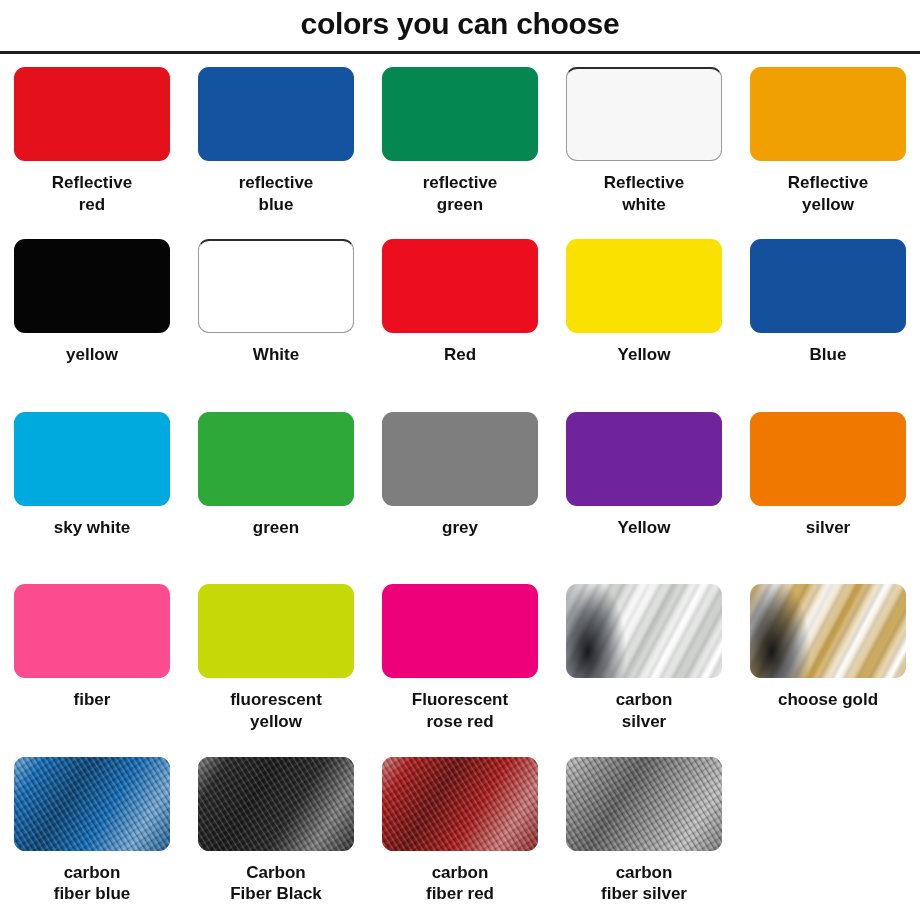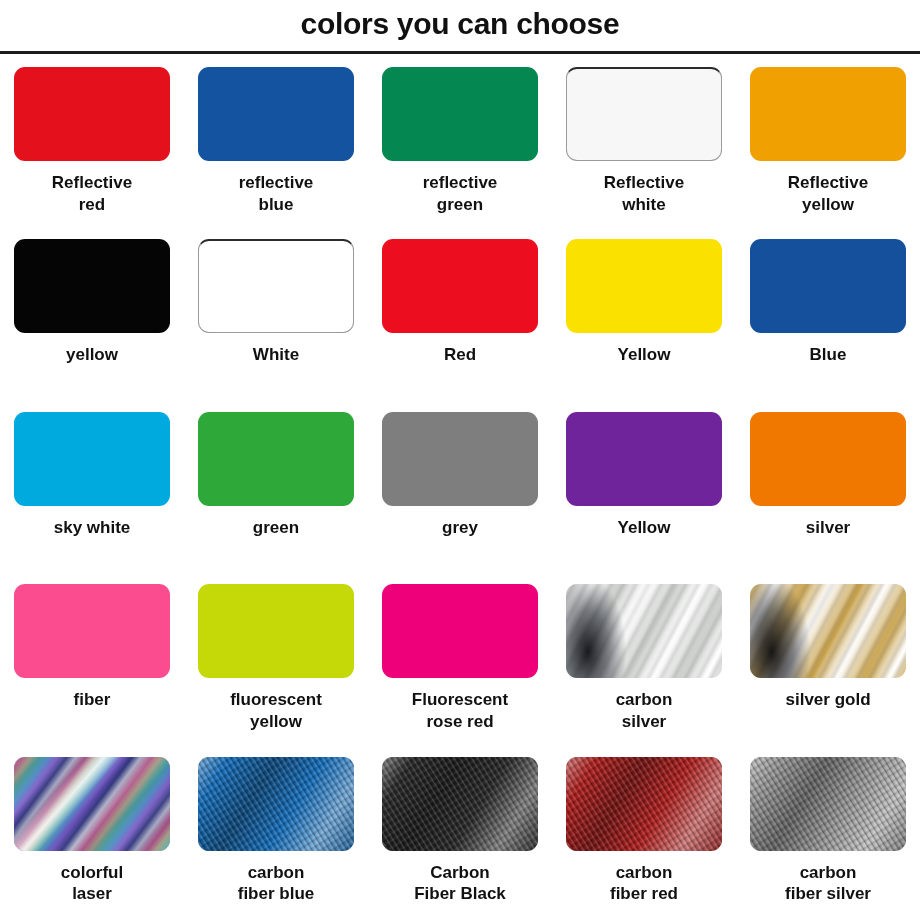--- a/index.html
+++ b/index.html
@@ -259,26 +259,21 @@
       <div class="cell-label">Fluorescent
 rose red</div>
     </div>
     <div class="cell">
       <div class="swatch tex-roll" style="background: linear-gradient(118deg, rgb(201, 204, 201) 0%, rgb(255, 255, 255) 12%, rgb(201, 204, 201) 26%, rgb(255, 255, 255) 40%, rgb(201, 204, 201) 54%, rgb(255, 255, 255) 66%, rgb(201, 204, 201) 80%, rgb(255, 255, 255) 92%, rgb(201, 204, 201) 100%);"></div>
       <div class="cell-label">carbon
 silver</div>
     </div>
     <div class="cell">
       <div class="swatch tex-roll" style="background: linear-gradient(118deg, rgb(200, 161, 74) 0%, rgb(255, 255, 255) 12%, rgb(200, 161, 74) 26%, rgb(255, 255, 255) 40%, rgb(200, 161, 74) 54%, rgb(255, 255, 255) 66%, rgb(200, 161, 74) 80%, rgb(255, 255, 255) 92%, rgb(200, 161, 74) 100%);"></div>
-      <div class="cell-label">silver gold</div>
-    </div>
-    <div class="cell">
-      <div class="swatch tex-holo" style="background-color: rgb(42, 47, 107);"></div>
-      <div class="cell-label">colorful
-laser</div>
+      <div class="cell-label">choose gold</div>
     </div>
     <div class="cell">
       <div class="swatch tex-carbon tex-sheen" style="background-color: rgb(22, 112, 190);"></div>
       <div class="cell-label">carbon
 fiber blue</div>
     </div>
     <div class="cell">
       <div class="swatch tex-carbon tex-sheen" style="background-color: rgb(42, 42, 42);"></div>
       <div class="cell-label">Carbon
 Fiber Black</div>

